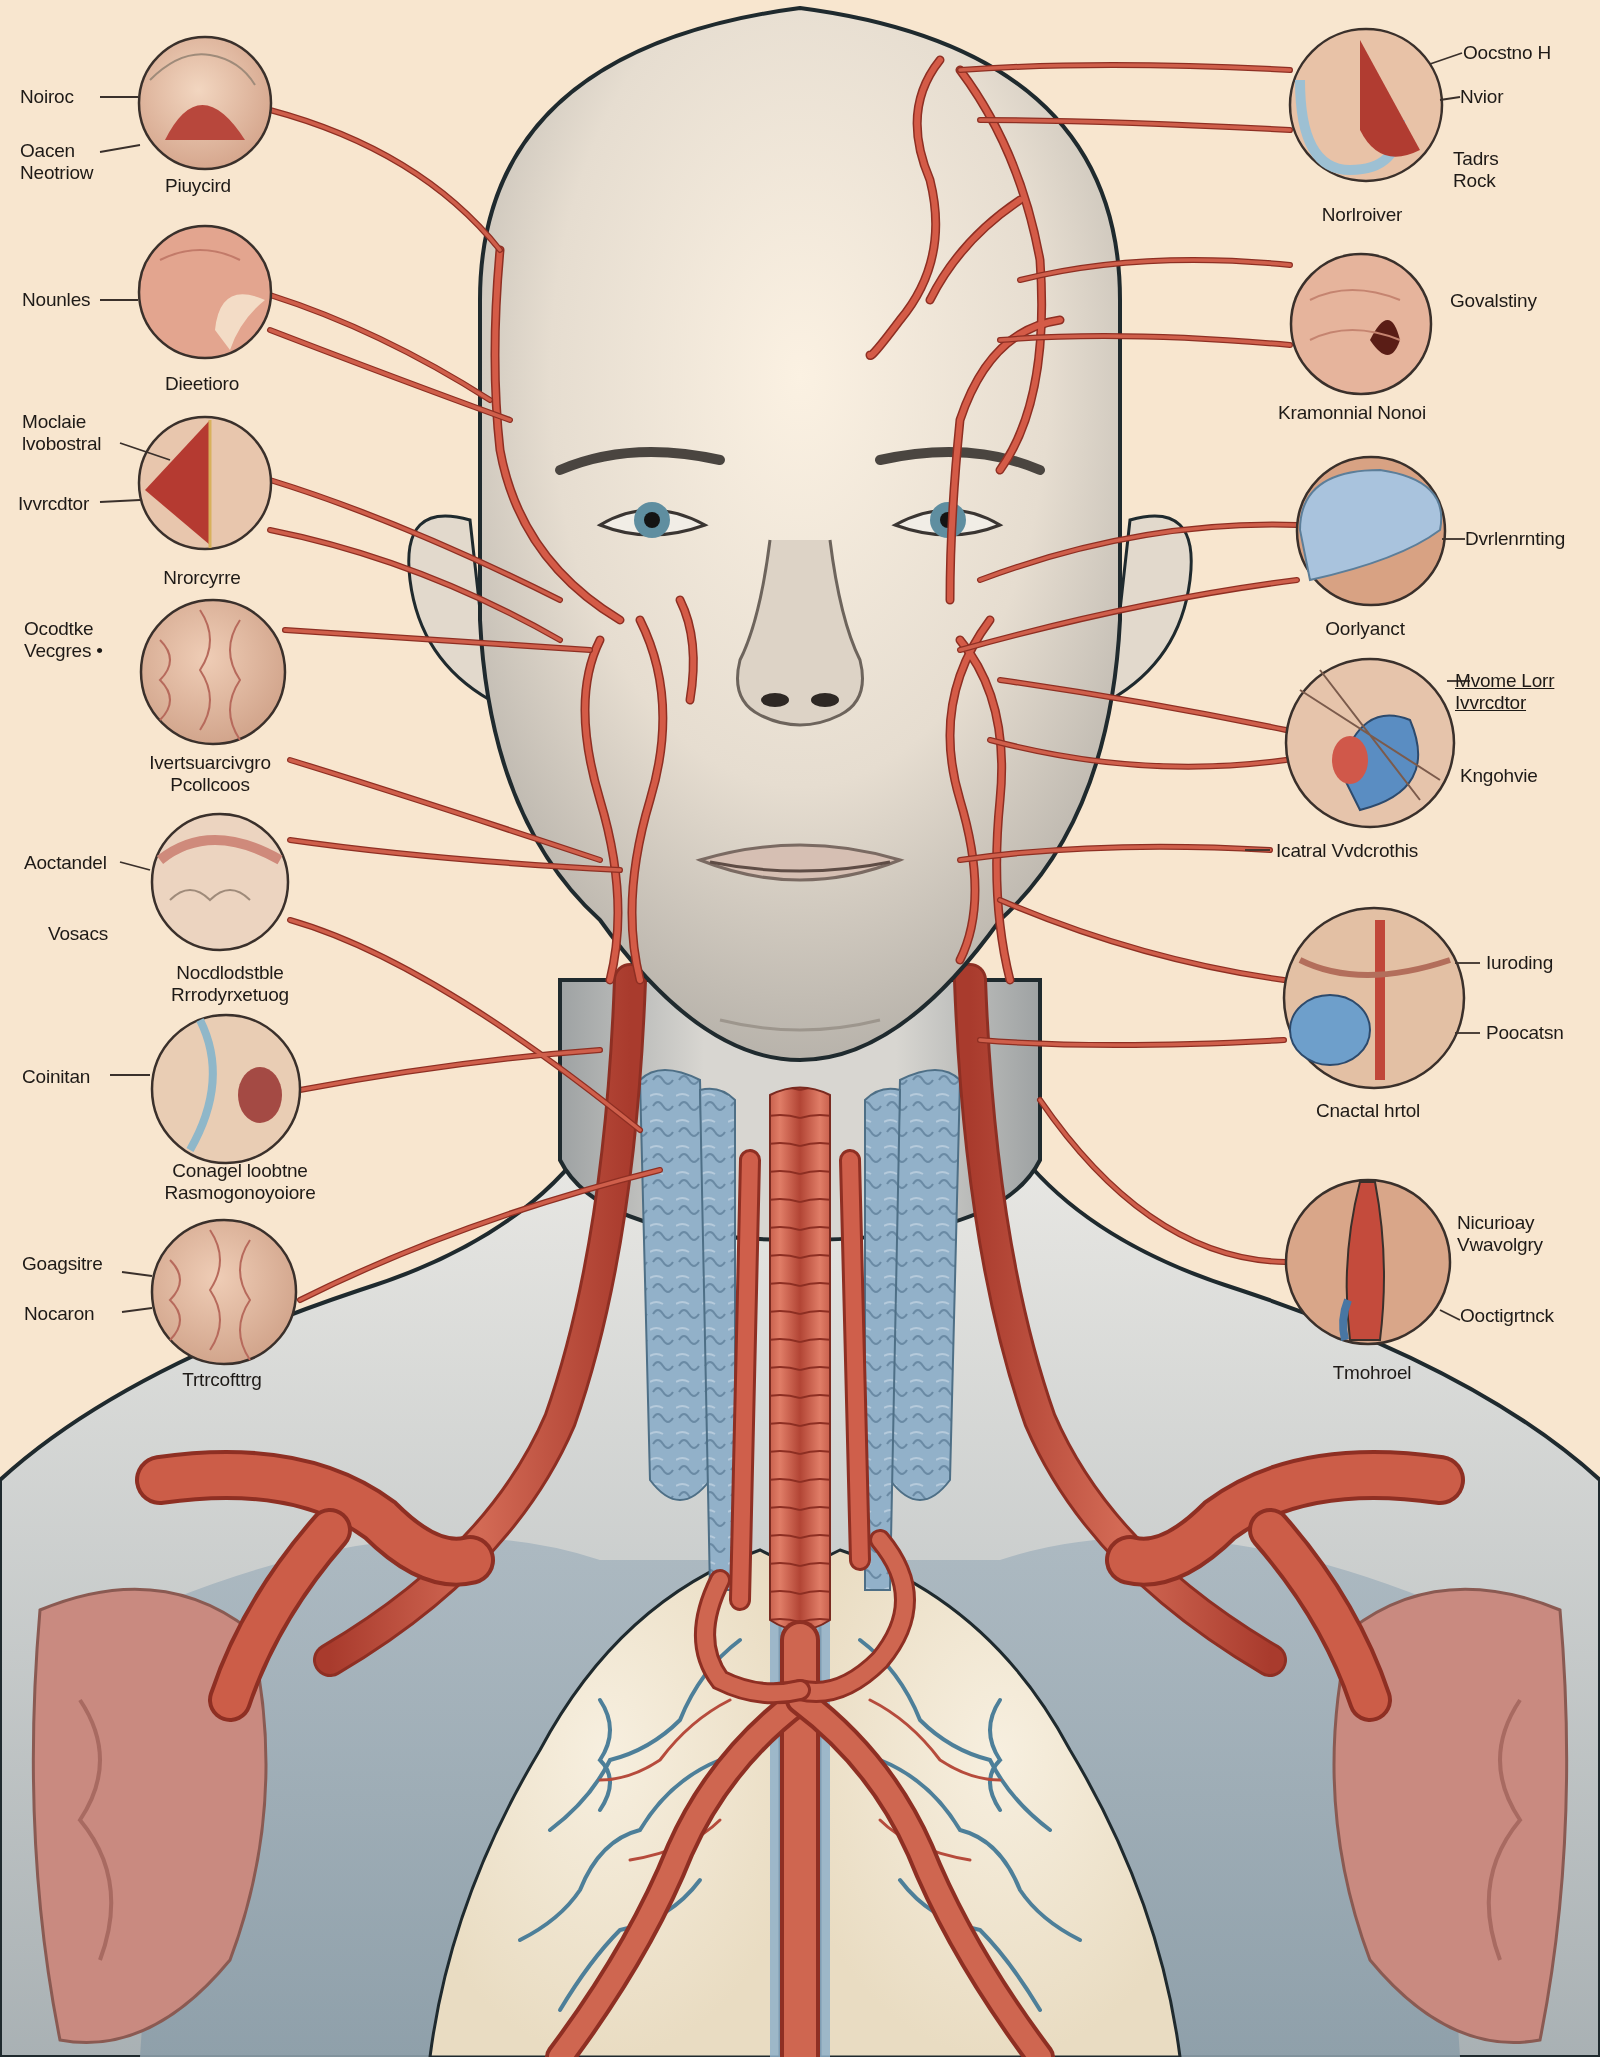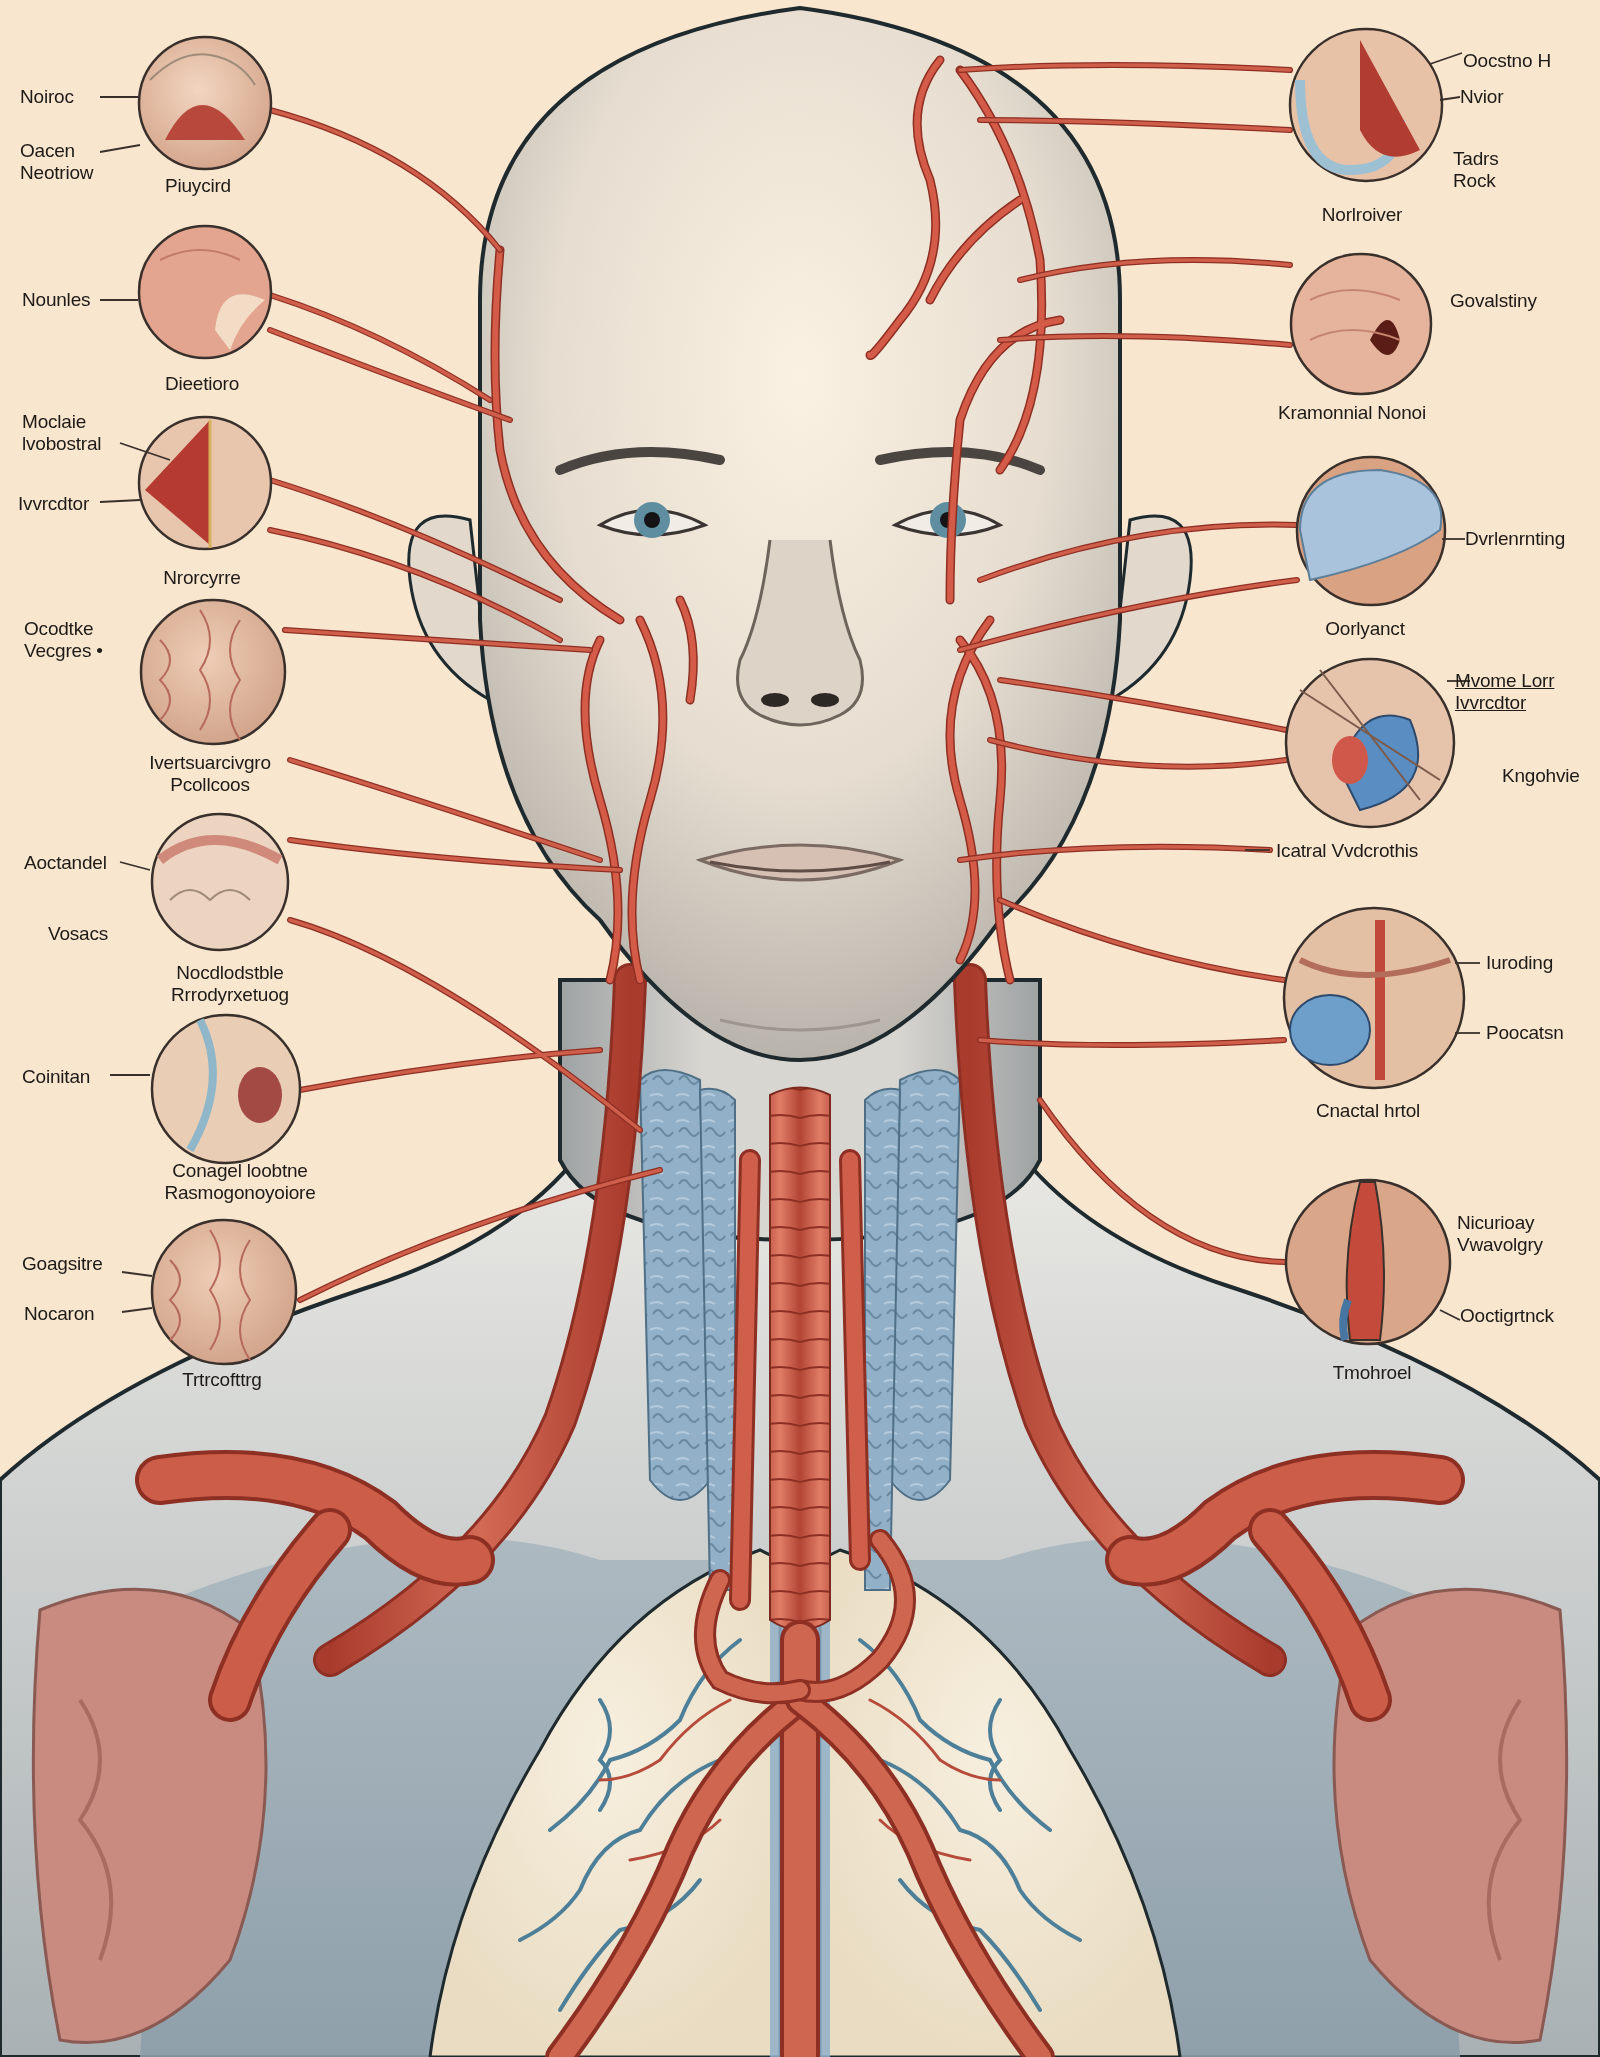--- a/index.html
+++ b/index.html
@@ -385,35 +385,35 @@
     <div class="lbl c" style="left:240px; top:1160px;">Conagel loobtne
 Rasmogonoyoiore</div>
 
     <div class="lbl" style="left:22px; top:1253px;">Goagsitre</div>
     <div class="lbl" style="left:24px; top:1303px;">Nocaron</div>
     <div class="lbl c" style="left:222px; top:1369px;">Trtrcofttrg</div>
   </div>
 
   
   <div>
-    <div class="lbl" style="left:1463px; top:50px;">Oocstno H</div>
+    <div class="lbl" style="left:1463px; top:42px;">Oocstno H</div>
     <div class="lbl" style="left:1460px; top:86px;">Nvior</div>
     <div class="lbl" style="left:1453px; top:148px;">Tadrs
 Rock</div>
     <div class="lbl c" style="left:1362px; top:204px;">Norlroiver</div>
 
     <div class="lbl" style="left:1450px; top:290px;">Govalstiny</div>
     <div class="lbl c" style="left:1352px; top:402px;">Kramonnial Nonoi</div>
 
     <div class="lbl" style="left:1465px; top:528px;">Dvrlenrnting</div>
     <div class="lbl c" style="left:1365px; top:618px;">Oorlyanct</div>
 
     <div class="lbl" style="left:1455px; top:670px;text-decoration:underline;">Mvome Lorr
 Ivvrcdtor</div>
-    <div class="lbl" style="left:1460px; top:765px;margin-left:42px;">Kngohvie</div>
+    <div class="lbl" style="left:1460px; top:765px;">Kngohvie</div>
 
     <div class="lbl" style="left:1276px; top:840px;">Icatral Vvdcrothis</div>
 
     <div class="lbl" style="left:1486px; top:952px;">Iuroding</div>
     <div class="lbl" style="left:1486px; top:1022px;">Poocatsn</div>
     <div class="lbl c" style="left:1368px; top:1100px;">Cnactal hrtol</div>
 
     <div class="lbl" style="left:1457px; top:1212px;">Nicurioay
 Vwavolgry</div>
     <div class="lbl" style="left:1460px; top:1305px;text-align:right;">Ooctigrtnck</div>

